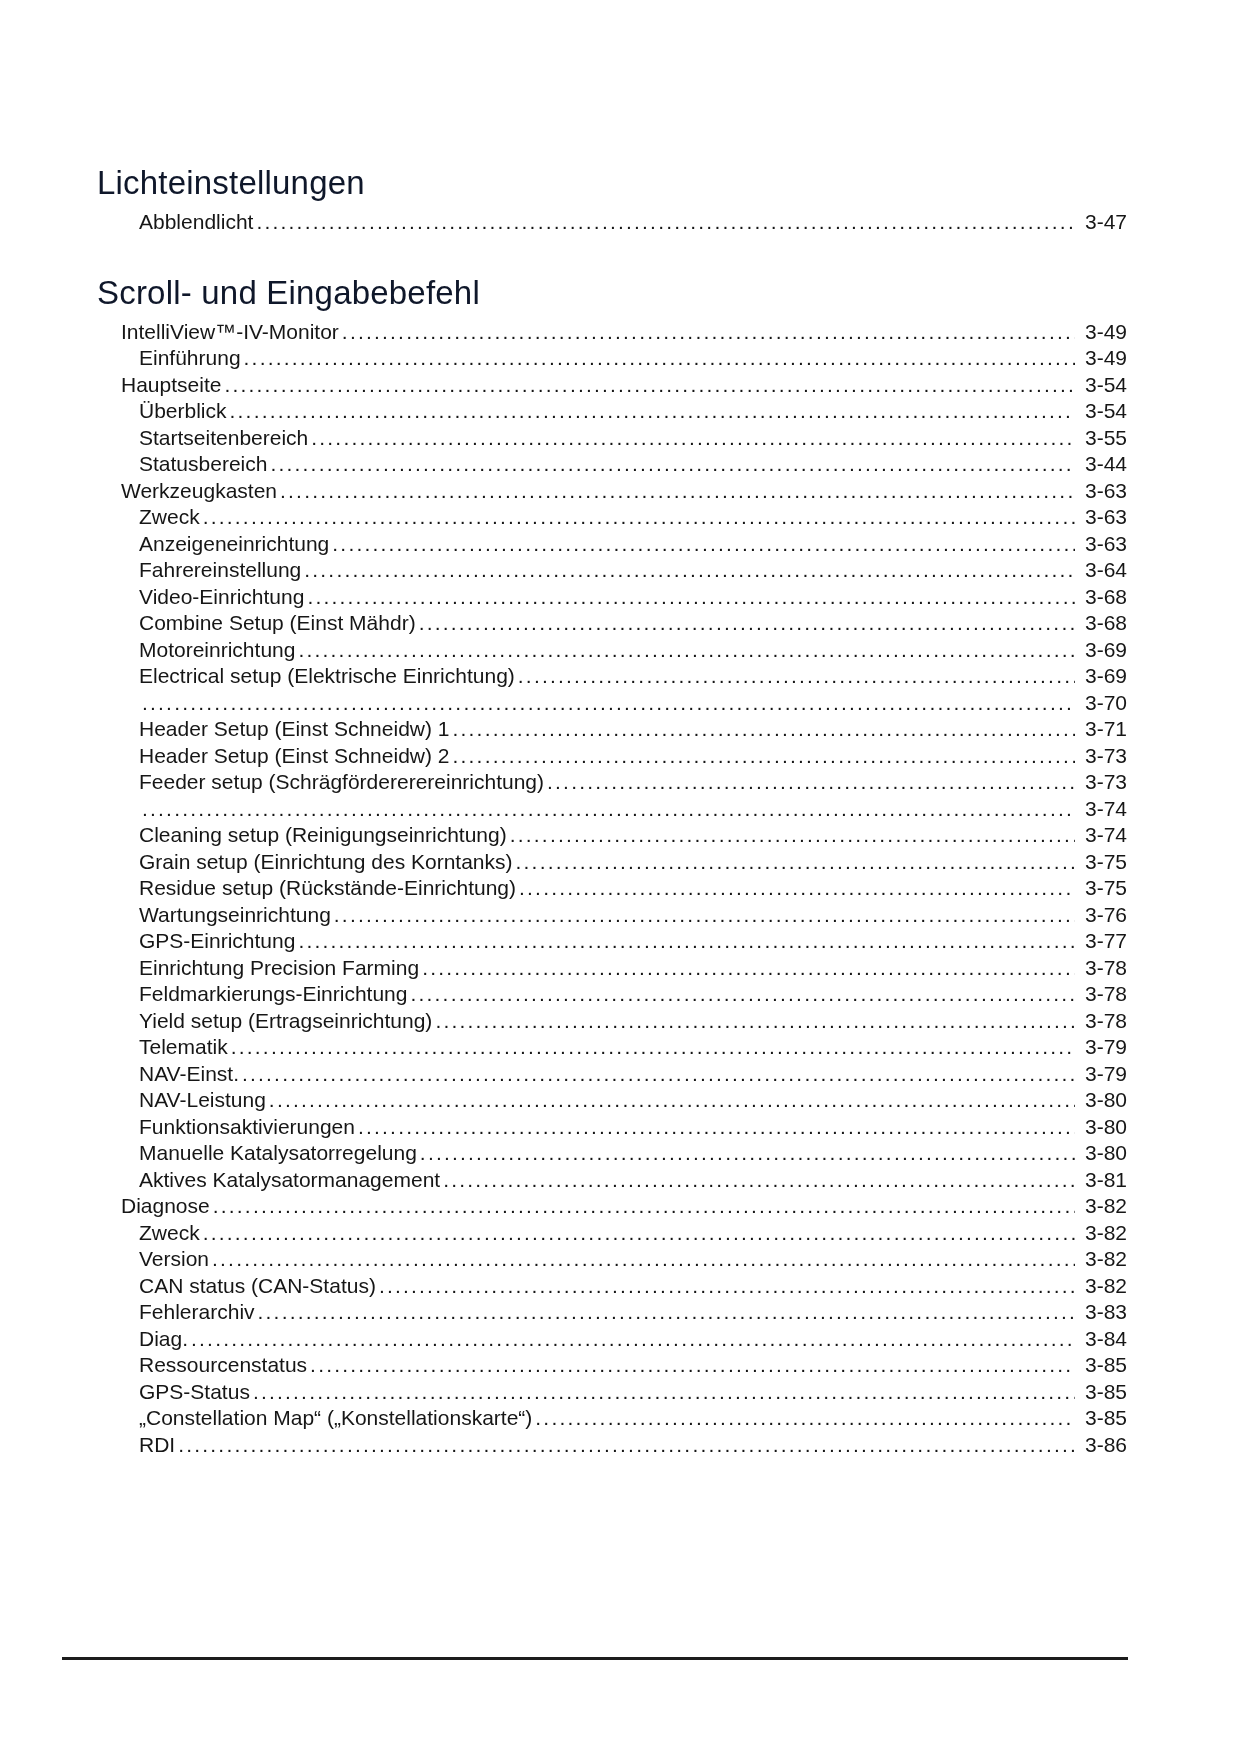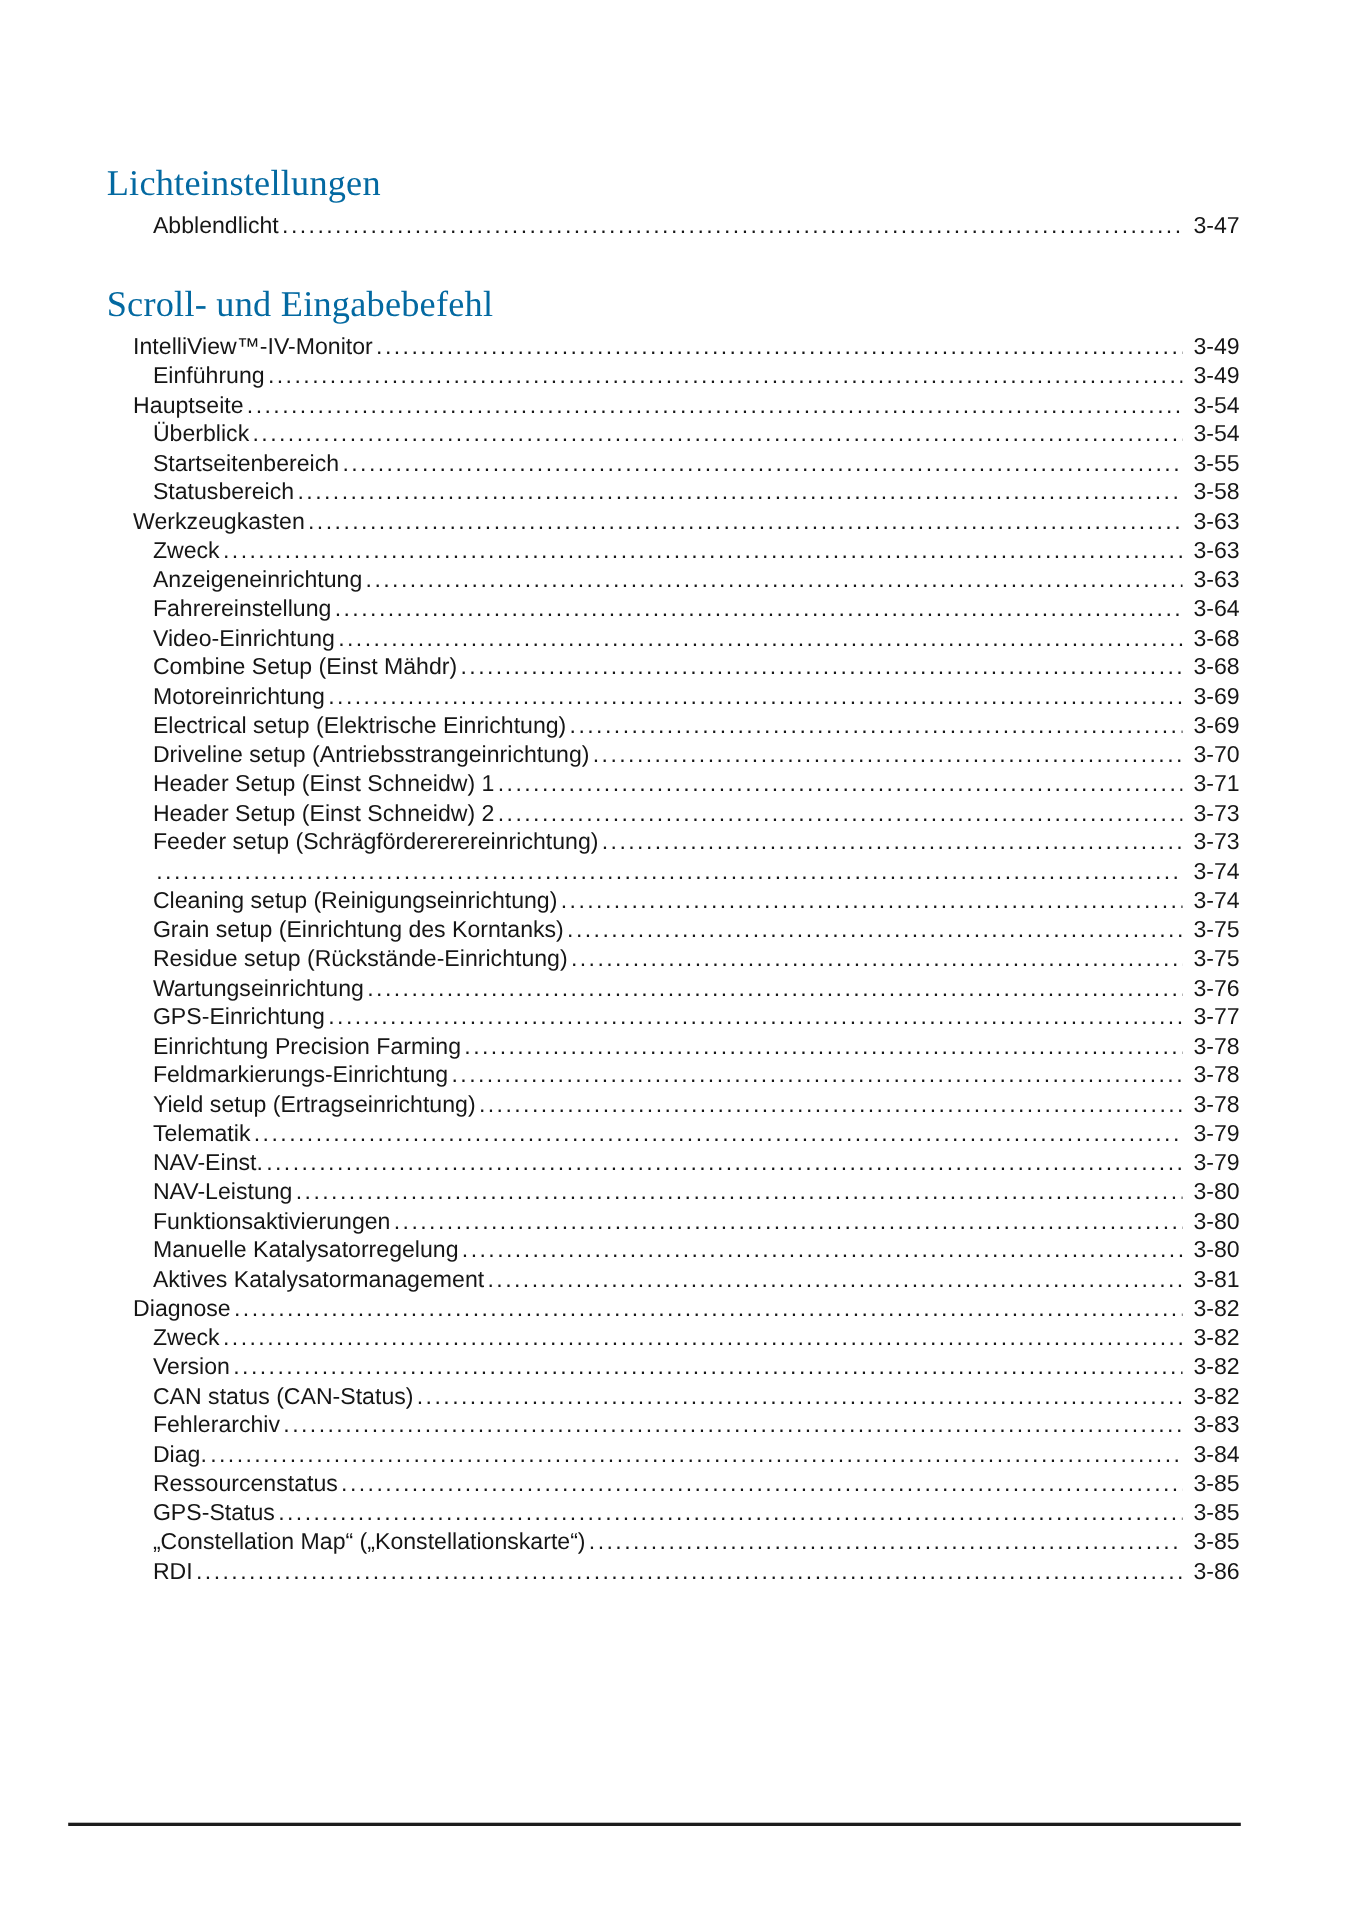--- a/index.html
+++ b/index.html
@@ -17,24 +17,23 @@
     overflow: hidden;
     box-sizing: border-box;
     padding: 148px 114px 0 97px;
   }
   .toc-section { margin: 0; }
   .toc-section + .toc-section { margin-top: 38px; }
   .toc-heading {
     font-size: 33px;
     font-weight: 400;
     line-height: 38px;
-    margin: 0 0 7px 0;
-    color: #0369a1;
+    margin: 16px 0 7px 0;
+    color: #0f172a;
     letter-spacing: 0.2px;
-    font-family: Liberation Serif, serif;
   }
   .toc-row {
     display: flex;
     align-items: baseline;
     height: 26.5px;
     font-size: 21px;
     line-height: 26.5px;
     white-space: nowrap;
   }
   .toc-row.lvl1 { margin-left: 24px; }
@@ -98,21 +97,21 @@
           <span class="toc-page">3-54</span>
         </div>
         <div class="toc-row lvl2">
           <span class="toc-label">Startseitenbereich</span>
           <span class="leader"></span>
           <span class="toc-page">3-55</span>
         </div>
         <div class="toc-row lvl2">
           <span class="toc-label">Statusbereich</span>
           <span class="leader"></span>
-          <span class="toc-page">3-58</span>
+          <span class="toc-page">3-44</span>
         </div>
         <div class="toc-row lvl1">
           <span class="toc-label">Werkzeugkasten</span>
           <span class="leader"></span>
           <span class="toc-page">3-63</span>
         </div>
         <div class="toc-row lvl2">
           <span class="toc-label">Zweck</span>
           <span class="leader"></span>
           <span class="toc-page">3-63</span>
@@ -141,21 +140,20 @@
           <span class="toc-label">Motoreinrichtung</span>
           <span class="leader"></span>
           <span class="toc-page">3-69</span>
         </div>
         <div class="toc-row lvl2">
           <span class="toc-label">Electrical setup (Elektrische Einrichtung)</span>
           <span class="leader"></span>
           <span class="toc-page">3-69</span>
         </div>
         <div class="toc-row lvl2">
-          <span class="toc-label">Driveline setup (Antriebsstrangeinrichtung)</span>
           <span class="leader"></span>
           <span class="toc-page">3-70</span>
         </div>
         <div class="toc-row lvl2">
           <span class="toc-label">Header Setup (Einst Schneidw) 1</span>
           <span class="leader"></span>
           <span class="toc-page">3-71</span>
         </div>
         <div class="toc-row lvl2">
           <span class="toc-label">Header Setup (Einst Schneidw) 2</span>

